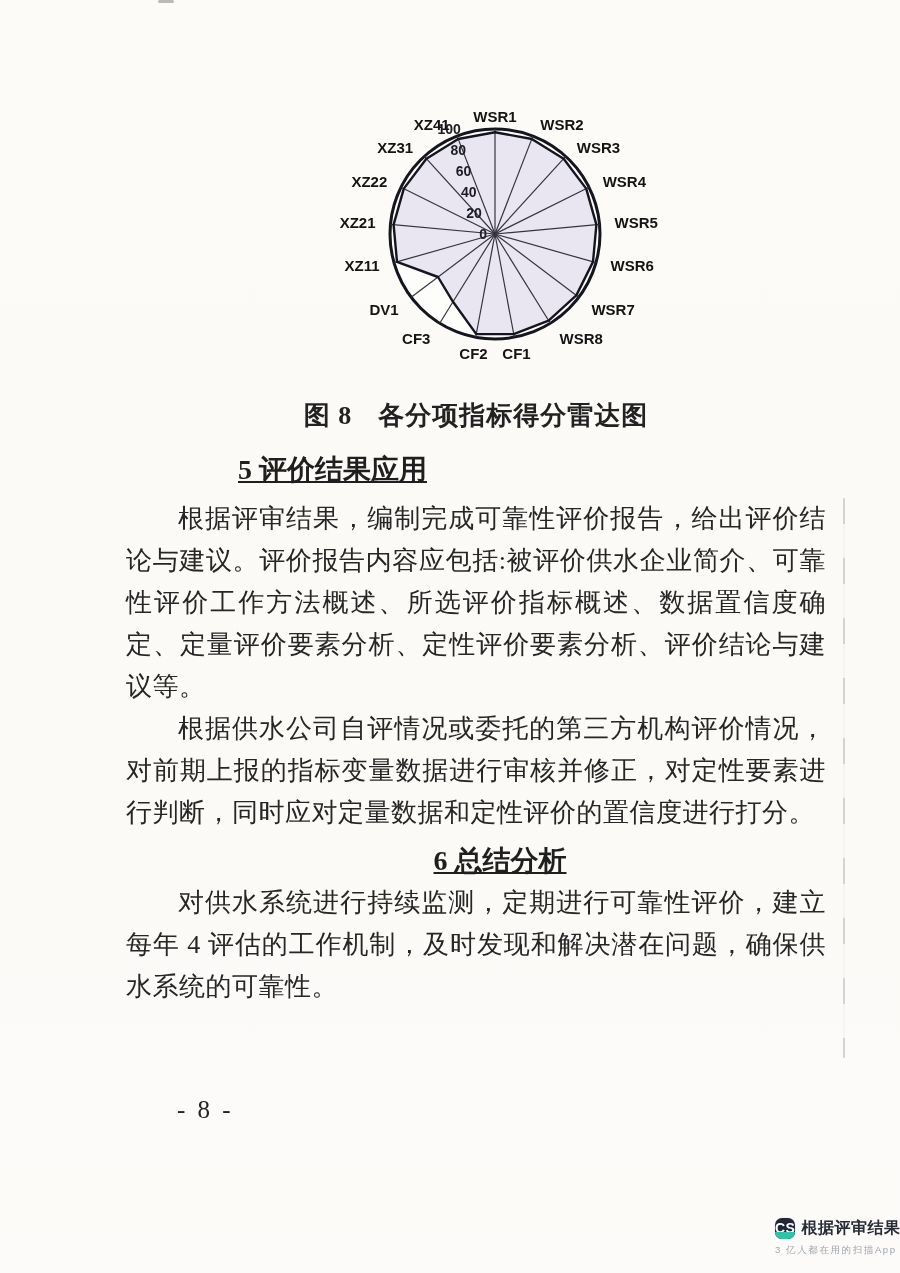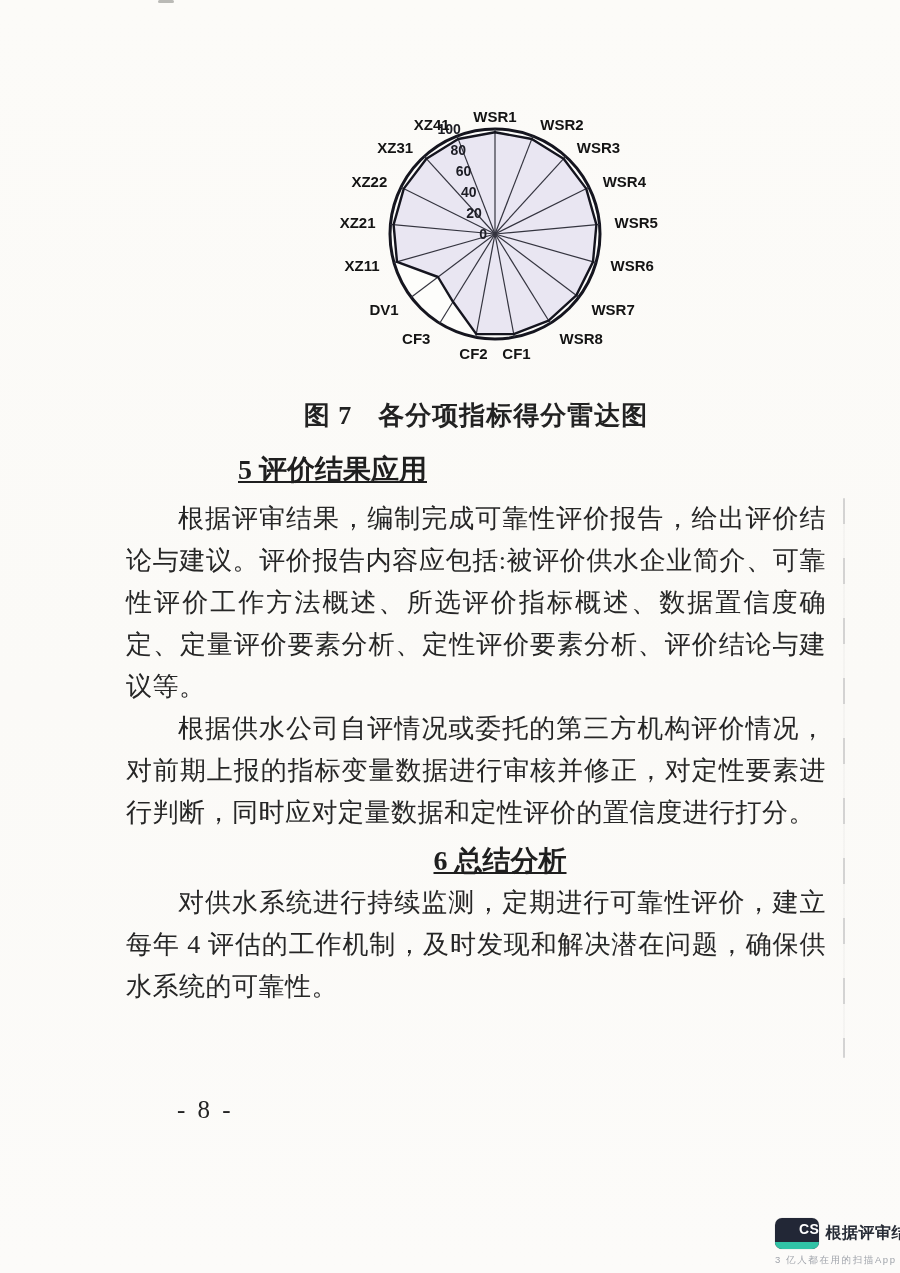--- a/index.html
+++ b/index.html
@@ -46,24 +46,23 @@
     position:absolute; left:177px; top:1096px;
     font-size:25px; letter-spacing:3px; color:#242424;
     font-family:"Liberation Serif", serif;
   }
 
   
   .watermark { position:absolute; left:775px; top:1218px; width:115px;
     font-family:"Liberation Sans", sans-serif; }
   .wm-row { display:flex; align-items:center; }
   .wm-icon {
-    width:30px; height:31px; border-radius:7px; background:#222736;
-    position:relative; display:flex; align-items:flex-start; justify-content:center;
+    width:30px; height:21px; border-radius:7px; background:#222736;
+    position:relative; display:flex; align-items:flex-end; justify-content:center;
     box-shadow:0 0 0 0.5px rgba(0,0,0,0.08);
-    padding-left:24px;
   }
   .wm-icon .cs {
     color:#fff; font-weight:700; font-size:14px; line-height:22px; letter-spacing:0.5px;
   }
   .wm-icon .bed {
     position:absolute; left:0; bottom:0; width:100%; height:7px;
     background:#31c3a6; border-radius:0 0 7px 7px;
   }
   .wm-name { font-size:16px; font-weight:700; color:#272c36; margin-left:6px;
     letter-spacing:0.5px; white-space:nowrap; }
@@ -122,21 +121,21 @@
         <text x="49.5" y="171.0" text-anchor="end" font-size="15" font-weight="600" fill="#141414">XZ11</text>
         <text x="45.5" y="128.2" text-anchor="end" font-size="15" font-weight="600" fill="#141414">XZ21</text>
         <text x="57.3" y="86.8" text-anchor="end" font-size="15" font-weight="600" fill="#141414">XZ22</text>
         <text x="83.2" y="52.5" text-anchor="end" font-size="15" font-weight="600" fill="#141414">XZ31</text>
         <text x="119.7" y="29.9" text-anchor="end" font-size="15" font-weight="600" fill="#141414">XZ41</text>
       </svg>
   </div>
 
   <div class="text-col">
     <div class="fig-caption">
-      <span class="fig-no">图 7</span><span>各分项指标得分雷达图</span>
+      <span class="fig-no">图 8</span><span>各分项指标得分雷达图</span>
     </div>
 
     <h2 class="sec-h sec-5">5 评价结果应用</h2>
     <p>根据评审结果，编制完成可靠性评价报告，给出评价结论与建议。评价报告内容应包括:被评价供水企业简介、可靠性评价工作方法概述、所选评价指标概述、数据置信度确定、定量评价要素分析、定性评价要素分析、评价结论与建议等。</p>
     <p>根据供水公司自评情况或委托的第三方机构评价情况，对前期上报的指标变量数据进行审核并修正，对定性要素进行判断，同时应对定量数据和定性评价的置信度进行打分。</p>
 
     <h2 class="sec-h sec-6">6 总结分析</h2>
     <p>对供水系统进行持续监测，定期进行可靠性评价，建立每年 4 评估的工作机制，及时发现和解决潜在问题，确保供水系统的可靠性。</p>
   </div>
 

